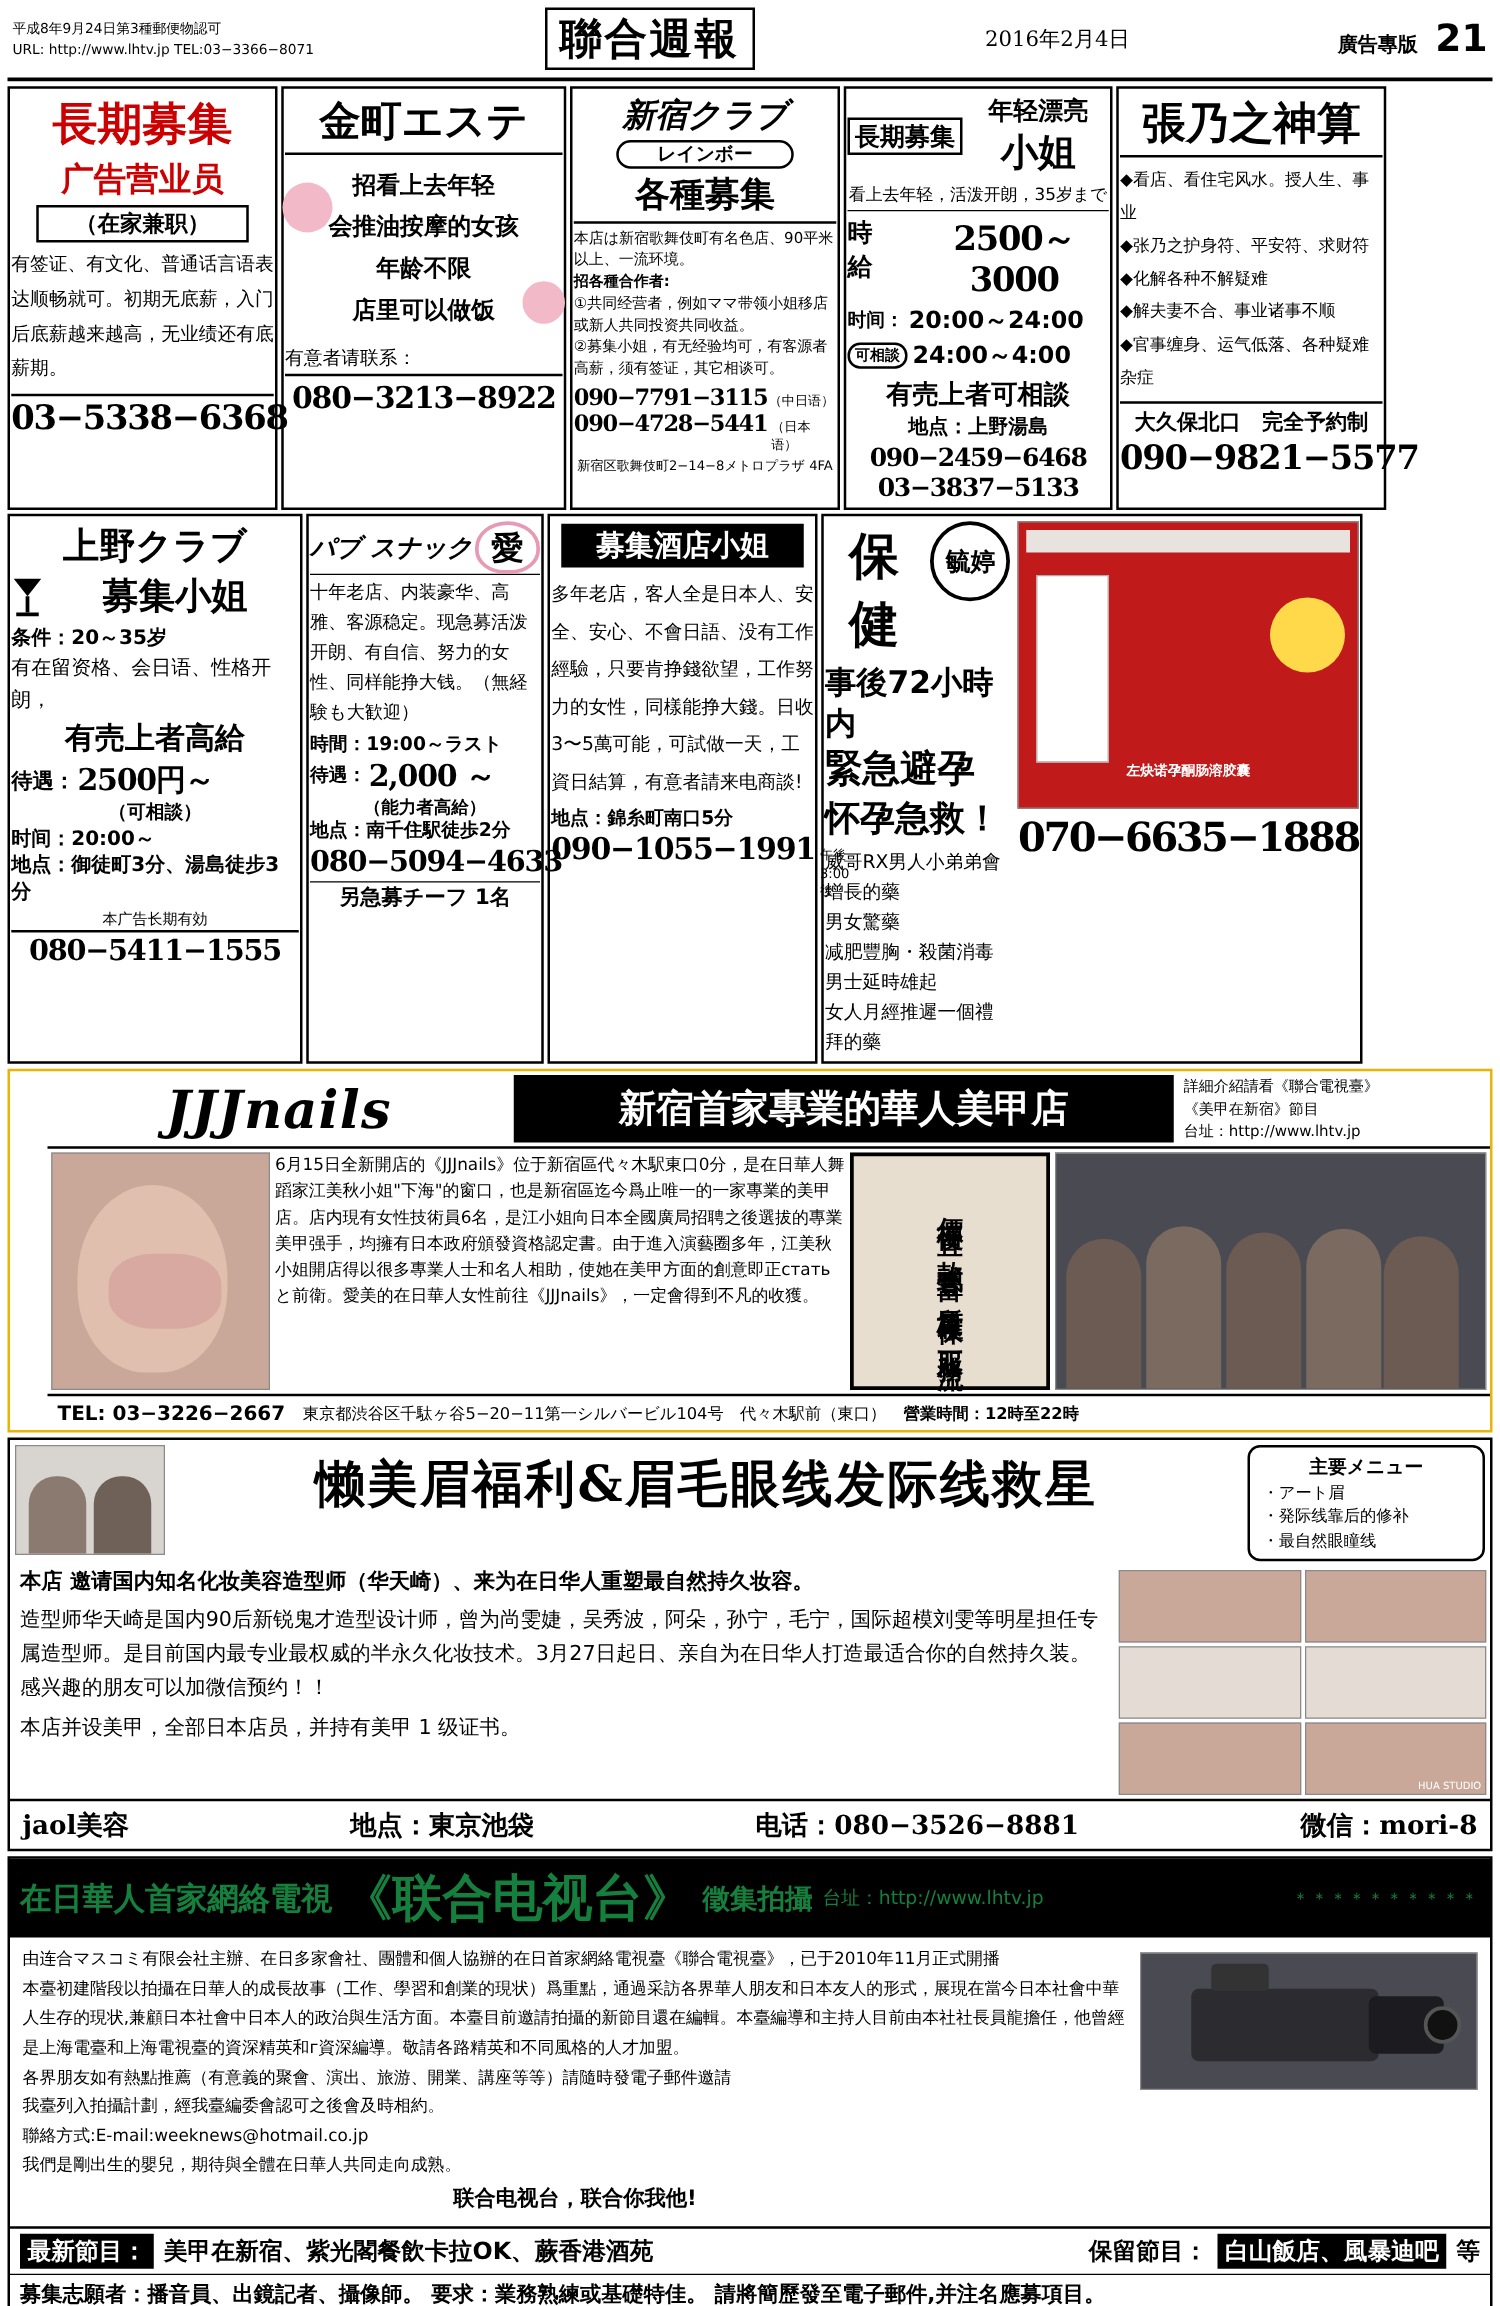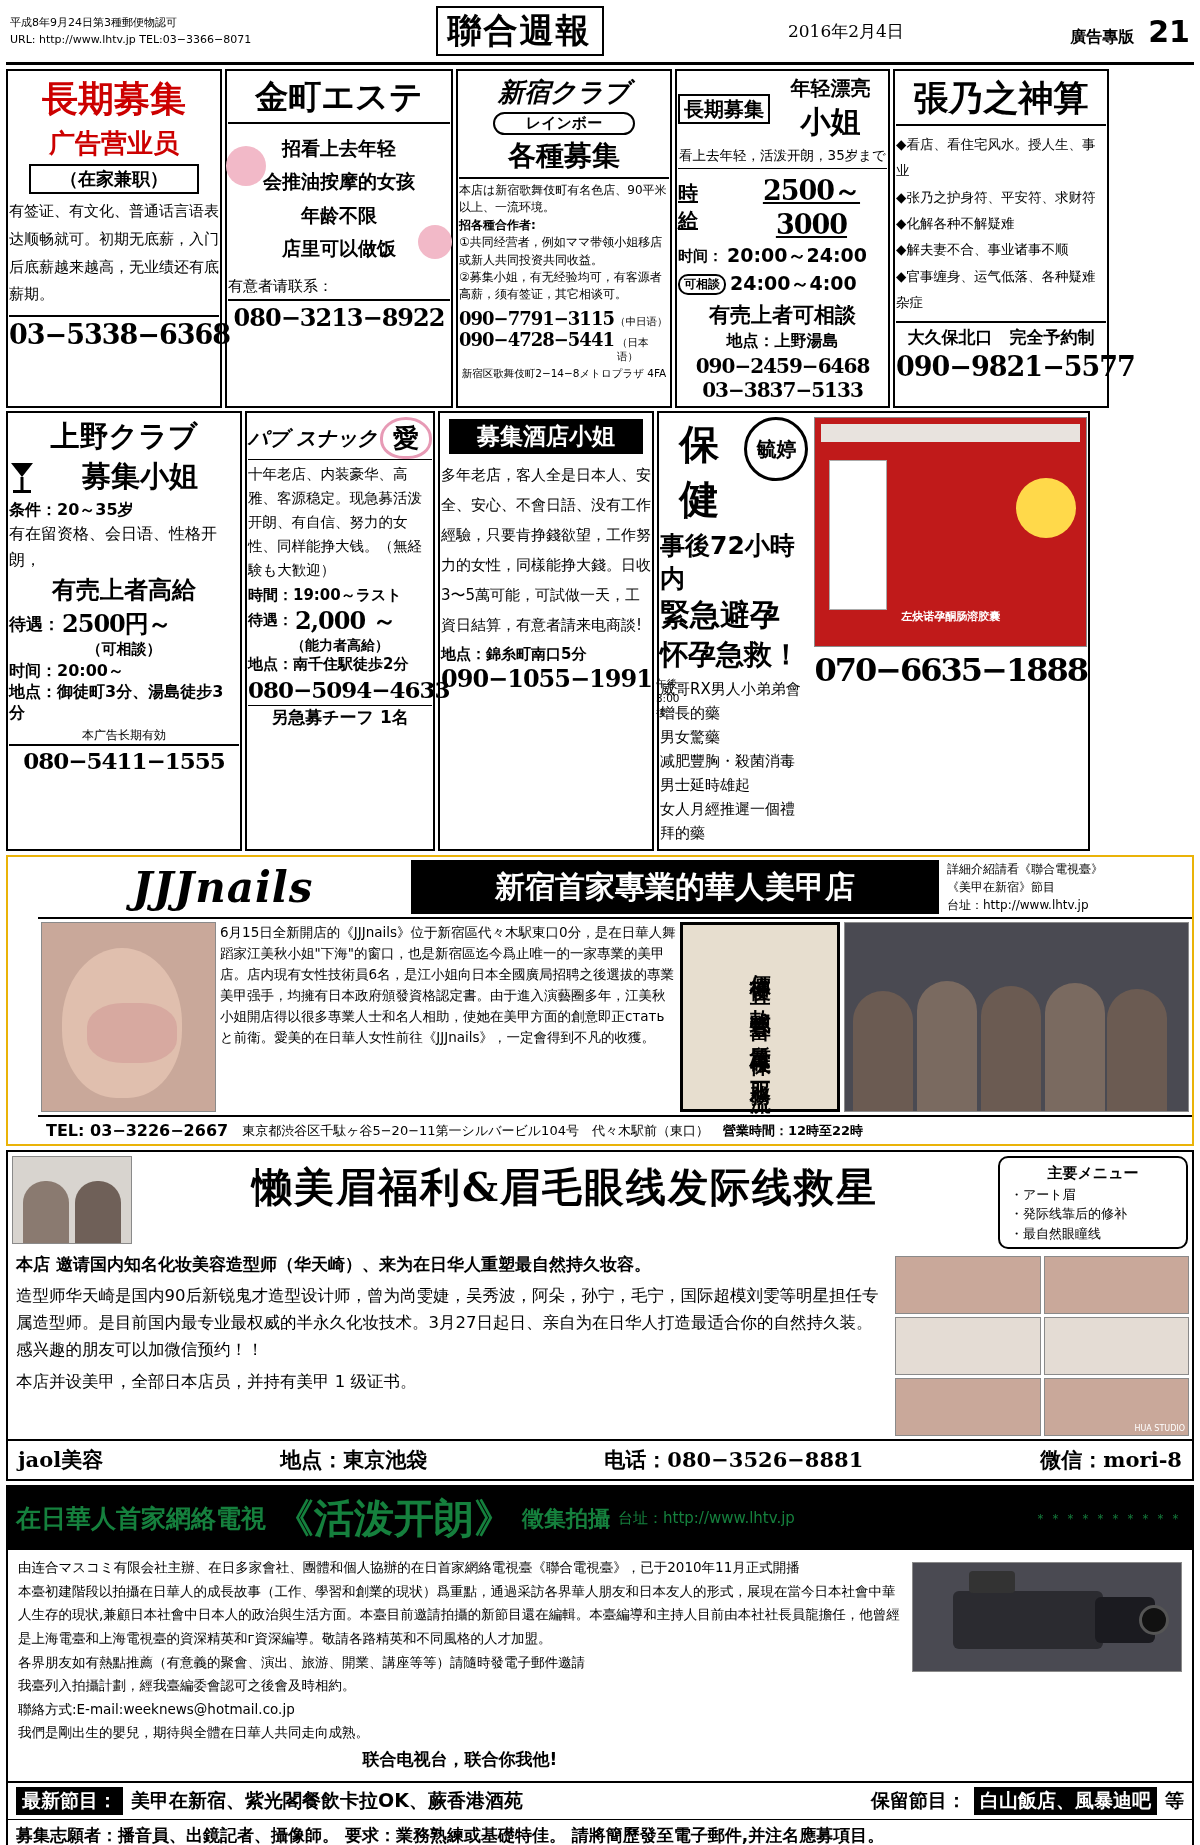--- a/index.html
+++ b/index.html
@@ -185,21 +185,21 @@
       <div style="display:flex;align-items:center;gap:4px;">
         <div style="border:2px solid #000;font-weight:bold;font-size:20px;line-height:1.1;text-align:center;padding:2px 4px;">
           <span>長期募集</span>
         </div>
         <div style="flex:1;text-align:center;">
           <div class="b" style="font-size:20px;">年轻漂亮</div>
           <div class="bigtitle" style="font-size:30px;">小姐</div>
         </div>
       </div>
       <div class="center" style="font-size:13.5px;margin-top:4px;border-bottom:1px solid #000;padding-bottom:3px;">看上去年轻，活泼开朗，35岁まで</div>
-      <div style="display:flex;align-items:center;gap:22px;margin-top:4px;text-decoration:underline;">
+      <div style="display:flex;gap:22px;margin-top:4px;">
         <span class="b" style="font-size:20px;">時給</span>
         <span class="phone" style="font-size:27px;">2500～3000</span>
       </div>
       <div style="display:flex;align-items:center;gap:4px;margin-top:3px;">
         <span class="b" style="font-size:15px;">时间：</span>
         <span class="b" style="font-size:19px;">20:00～24:00</span>
       </div>
       <div style="display:flex;align-items:center;gap:4px;margin-top:2px;">
         <span style="border:2px solid #000;border-radius:10px;font-size:12px;padding:0 4px;font-weight:bold;">可相談</span>
         <span class="b" style="font-size:19px;">24:00～4:00</span>
@@ -394,21 +394,21 @@
       <span>jaol美容</span>
       <span><span>地点：</span><span>東京池袋</span></span>
       <span><span>电话：</span><span>080−3526−8881</span></span>
       <span><span>微信：</span><span>mori-8</span></span>
     </div>
   </div>
 
   <div class="tv">
     <div class="tv-head">
       <span class="t1">在日華人首家網絡電視</span>
-      <span class="t2">《活泼开朗》</span>
+      <span class="t2">《联合电视台》</span>
       <span class="t3">徵集拍攝</span>
       <span class="t4">台址：http://www.lhtv.jp</span>
       <span class="stars" style="margin-left:auto;">＊＊＊＊＊＊＊＊＊＊</span>
     </div>
     <div class="tv-body">
       <div style="float:right;width:270px;height:110px;margin:6px 0 2px 10px;position:relative;" class="ph dark">
         <div style="position:absolute;left:40px;top:28px;width:150px;height:58px;background:#2b2b30;border-radius:6px;"></div>
         <div style="position:absolute;left:182px;top:34px;width:60px;height:46px;background:#1b1b20;border-radius:6px;"></div>
         <div style="position:absolute;left:226px;top:42px;width:30px;height:30px;border-radius:50%;background:#111;border:3px solid #555;"></div>
         <div style="position:absolute;left:56px;top:8px;width:46px;height:22px;background:#333;border-radius:4px;"></div>

